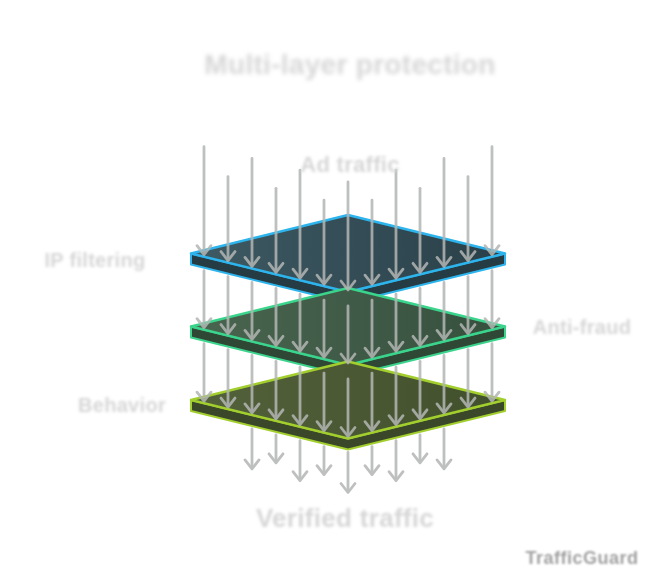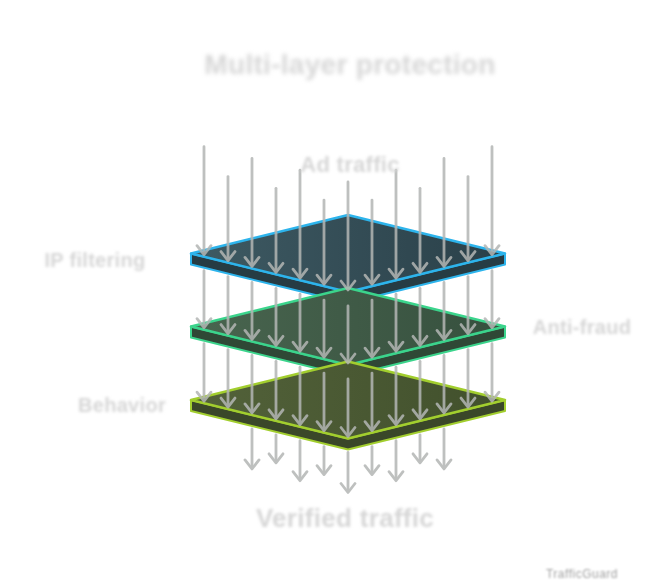--- a/index.html
+++ b/index.html
@@ -15,21 +15,21 @@
   }
   .lbl.title{top:65px;left:350px;font-size:28px;filter:blur(2px);}
   .lbl.input{top:165px;left:350px;font-size:22px;}
   .lbl.side{font-size:20px;}
   .lbl.l1{top:260px;left:95px;}
   .lbl.l2{top:327px;left:582px;}
   .lbl.l3{top:405px;left:122px;}
   .lbl.output{top:518px;left:345px;font-size:26px;}
   .watermark{
     position:absolute;transform:translate(-50%,-50%);
-    top:574px;left:582px;font-size:12px;font-weight:400;letter-spacing:.5px;
+    top:558px;left:582px;font-size:18px;font-weight:700;letter-spacing:.5px;
     color:var(--wm,#a1a1a1);filter:blur(.9px);white-space:nowrap;user-select:none;
   }
 </style>
 </head>
 <body>
 
 <div class="stage" style="background: rgb(255, 255, 255); --text: #d6d6d6; --wm: #a1a1a1;">
 
   <svg id="diagram-svg" width="660" height="586" viewBox="0 0 660 586">
       <defs>

